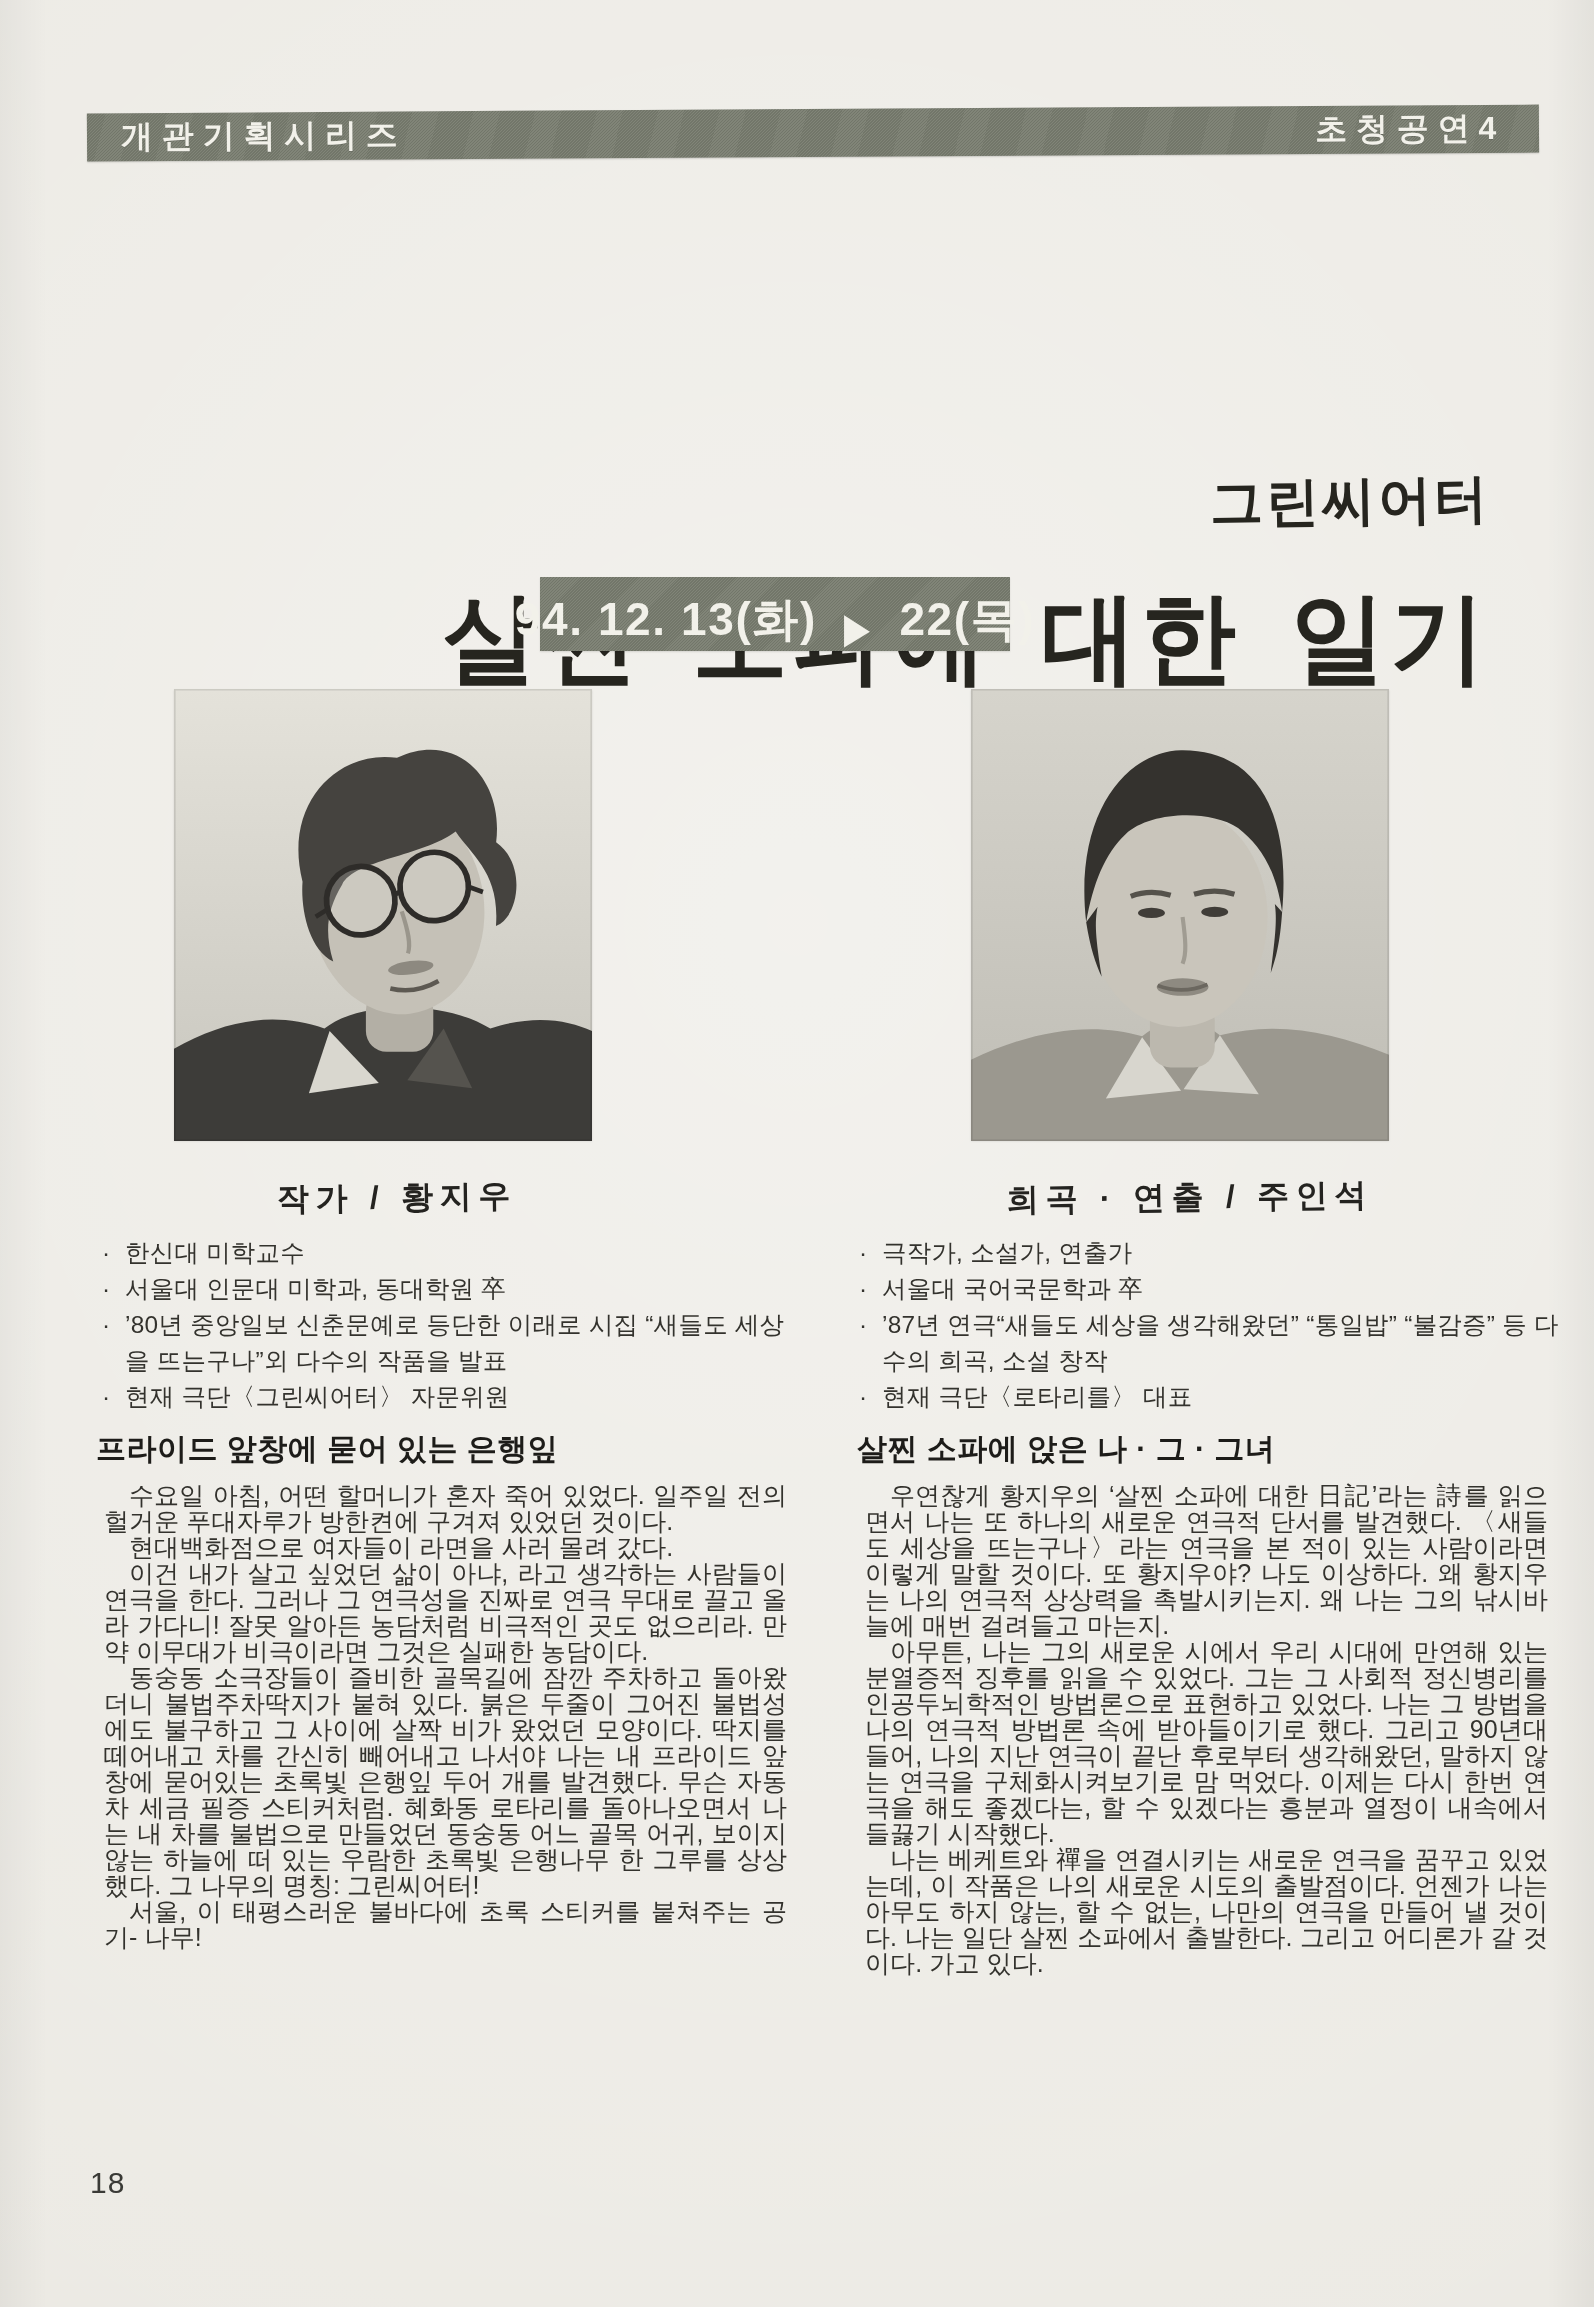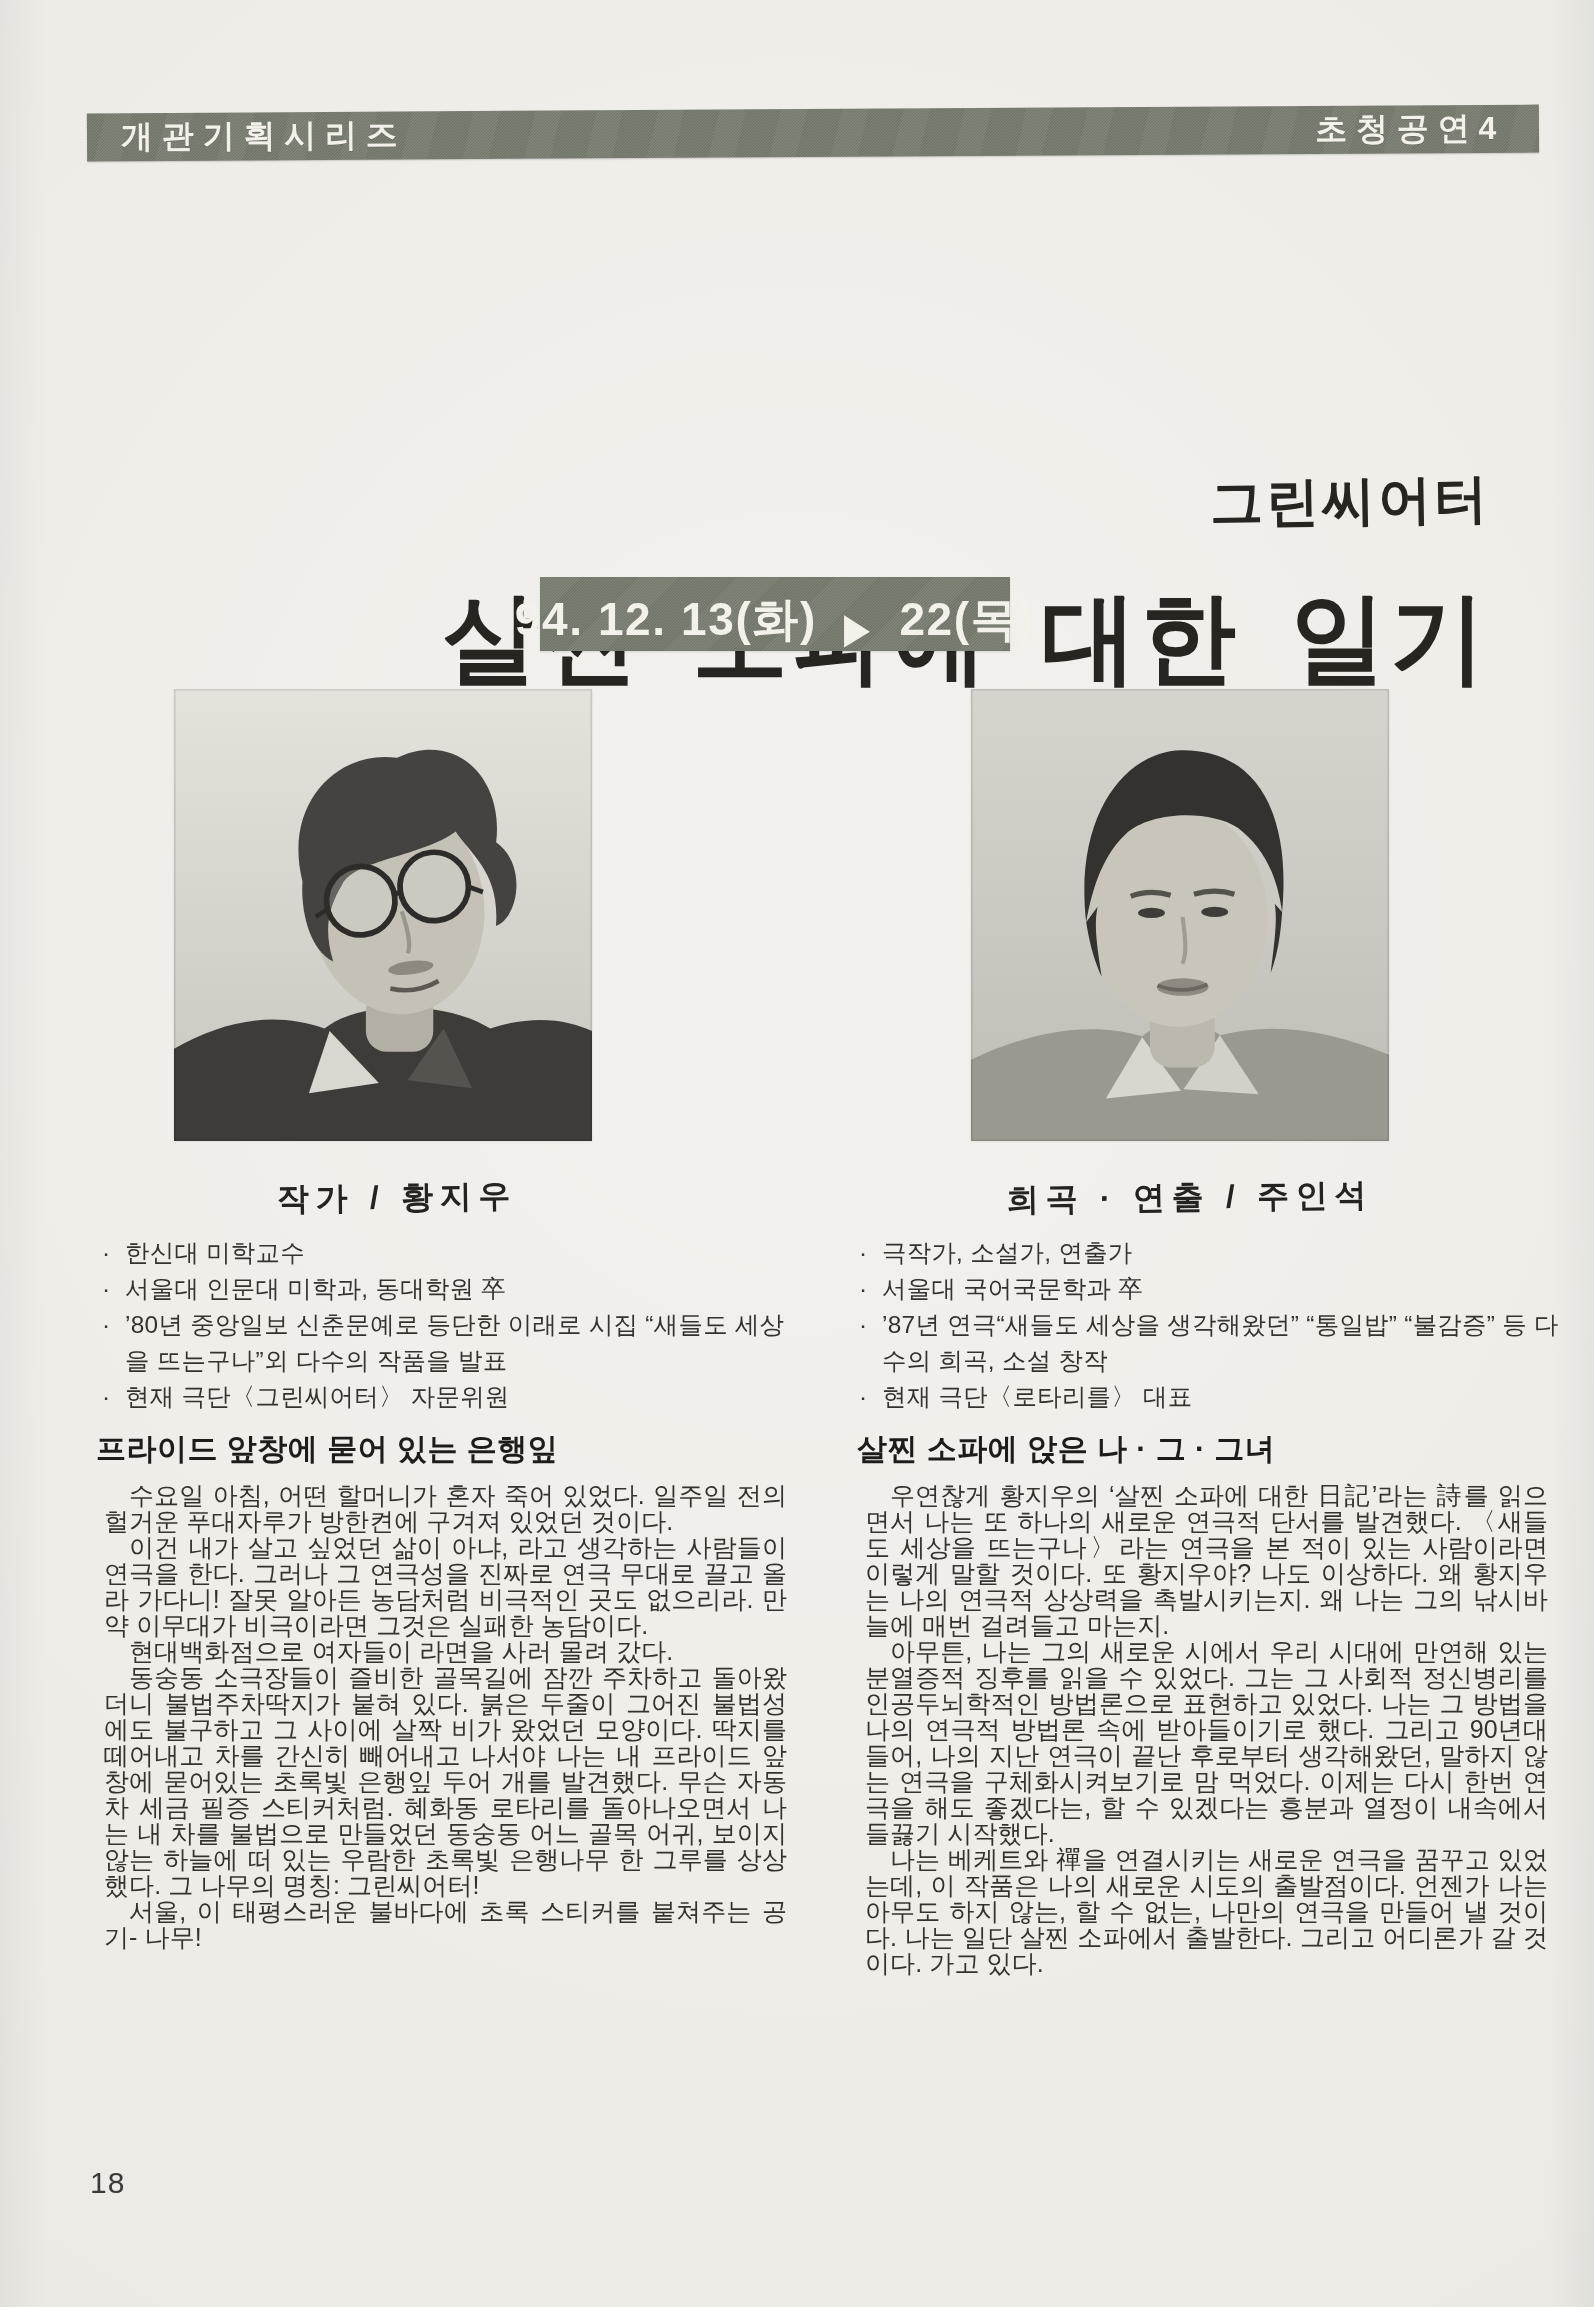--- a/index.html
+++ b/index.html
@@ -224,22 +224,22 @@
     </div>
     <div class="bio-item">
       <span class="bullet-dot">·</span>
       <span class="bio-text">현재 극단〈로타리를〉 대표</span>
     </div>
   </div>
 
   <div class="column left">
     <div class="column-heading">프라이드 앞창에 묻어 있는 은행잎</div>
     <p>수요일 아침, 어떤 할머니가 혼자 죽어 있었다. 일주일 전의 헐거운 푸대자루가 방한켠에 구겨져 있었던 것이다.</p>
+    <p>현대백화점으로 여자들이 라면을 사러 몰려 갔다.</p>
     <p>이건 내가 살고 싶었던 삶이 아냐, 라고 생각하는 사람들이 연극을 한다. 그러나 그 연극성을 진짜로 연극 무대로 끌고 올라 가다니! 잘못 알아든 농담처럼 비극적인 곳도 없으리라. 만약 이무대가 비극이라면 그것은 실패한 농담이다.</p>
-    <p>현대백화점으로 여자들이 라면을 사러 몰려 갔다.</p>
     <p>동숭동 소극장들이 즐비한 골목길에 잠깐 주차하고 돌아왔더니 불법주차딱지가 붙혀 있다. 붉은 두줄이 그어진 불법성에도 불구하고 그 사이에 살짝 비가 왔었던 모양이다. 딱지를 떼어내고 차를 간신히 빼어내고 나서야 나는 내 프라이드 앞창에 묻어있는 초록빛 은행잎 두어 개를 발견했다. 무슨 자동차 세금 필증 스티커처럼. 혜화동 로타리를 돌아나오면서 나는 내 차를 불법으로 만들었던 동숭동 어느 골목 어귀, 보이지 않는 하늘에 떠 있는 우람한 초록빛 은행나무 한 그루를 상상했다. 그 나무의 명칭: 그린씨어터!</p>
     <p>서울, 이 태평스러운 불바다에 초록 스티커를 붙쳐주는 공기- 나무!</p>
   </div>
 
   <div class="column right">
     <div class="column-heading">살찐 소파에 앉은 나 · 그 · 그녀</div>
     <p>우연찮게 황지우의 ‘살찐 소파에 대한 日記’라는 詩를 읽으면서 나는 또 하나의 새로운 연극적 단서를 발견했다. 〈새들도 세상을 뜨는구나〉라는 연극을 본 적이 있는 사람이라면 이렇게 말할 것이다. 또 황지우야? 나도 이상하다. 왜 황지우는 나의 연극적 상상력을 촉발시키는지. 왜 나는 그의 낚시바늘에 매번 걸려들고 마는지.</p>
     <p>아무튼, 나는 그의 새로운 시에서 우리 시대에 만연해 있는 분열증적 징후를 읽을 수 있었다. 그는 그 사회적 정신병리를 인공두뇌학적인 방법론으로 표현하고 있었다. 나는 그 방법을 나의 연극적 방법론 속에 받아들이기로 했다. 그리고 90년대 들어, 나의 지난 연극이 끝난 후로부터 생각해왔던, 말하지 않는 연극을 구체화시켜보기로 맘 먹었다. 이제는 다시 한번 연극을 해도 좋겠다는, 할 수 있겠다는 흥분과 열정이 내속에서 들끓기 시작했다.</p>
     <p>나는 베케트와 禪을 연결시키는 새로운 연극을 꿈꾸고 있었는데, 이 작품은 나의 새로운 시도의 출발점이다. 언젠가 나는 아무도 하지 않는, 할 수 없는, 나만의 연극을 만들어 낼 것이다. 나는 일단 살찐 소파에서 출발한다. 그리고 어디론가 갈 것이다. 가고 있다.</p>
   </div>

